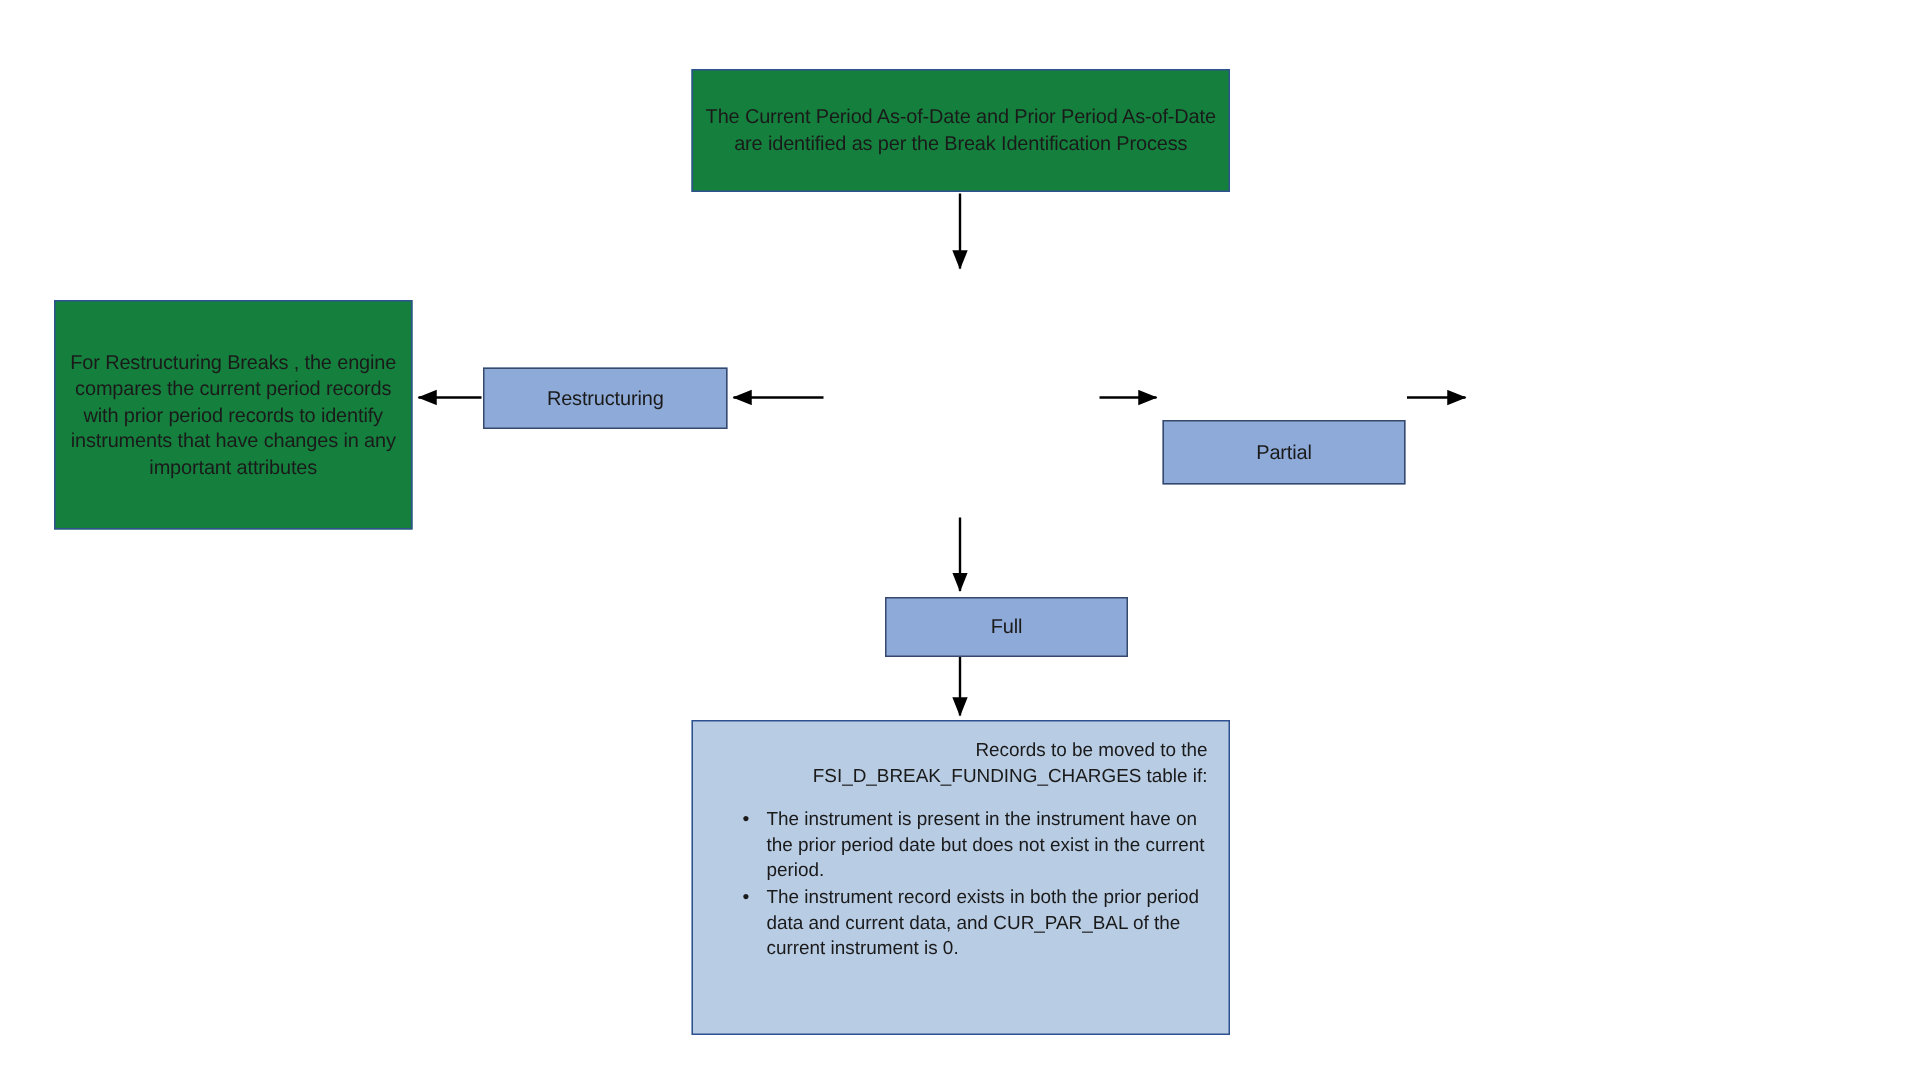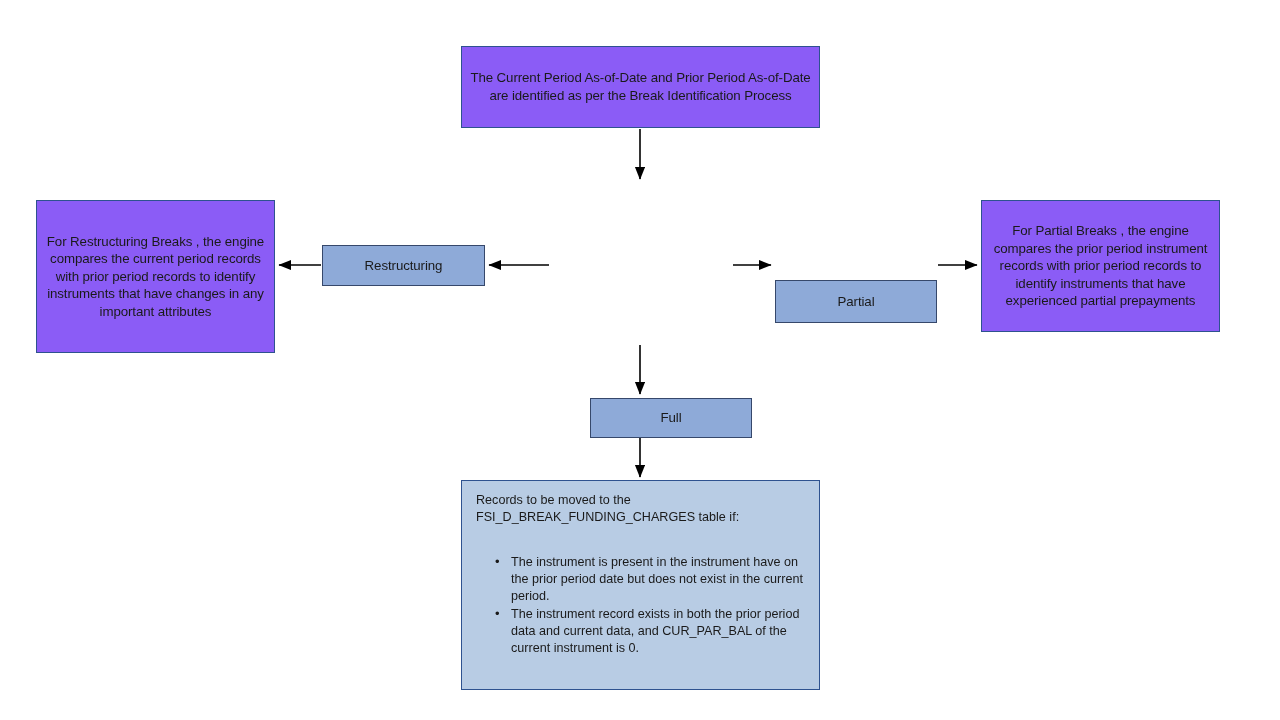--- a/index.html
+++ b/index.html
@@ -41,21 +41,21 @@
   }
   .node .txt {
     display: block;
     width: 100%;
     padding: 0 8px;
     box-sizing: border-box;
     white-space: pre-line;
   }
   
   .box-light {
-    background: #8b5cf6;
+    background: #15803d;
     border: 1px solid #2e528f;
   }
   
   .box-strong {
     background: #8eaad8;
     border: 1px solid #36486b;
     justify-content: center;
   }
 
   #node-top {
@@ -114,22 +114,23 @@
     left: 461px; top: 480px; width: 359px; height: 210px;
     box-sizing: border-box;
     background: #b8cce4;
     border: 1px solid #2e528f;
     padding: 11px 14px 0 14px;
     font-size: 12.6px;
     line-height: 1.35;
     text-align: left;
   }
   #node-bottom .lead {
-    margin: 0 0 28px 0;
+    margin: 0 0 12px 0;
     white-space: pre-line;
+    text-align: right;
   }
   #node-bottom ul {
     margin: 0;
     padding: 0 0 0 19px;
     list-style: none;
   }
   #node-bottom li {
     position: relative;
     margin: 0 0 1px 0;
     padding-left: 16px;
@@ -183,23 +184,20 @@
   </div>
 
   <div class="node box-strong" id="node-full">
     <span class="txt">Full</span>
   </div>
 
   <div class="node box-light" id="node-left">
     <span class="txt">For Restructuring Breaks , the engine compares the current period records with prior period records to identify instruments that have changes in any important attributes</span>
   </div>
 
-  <div class="node box-light" id="node-right">
-    <span class="txt">For Partial Breaks , the engine compares the prior period instrument records with prior period records to identify instruments that have experienced partial prepayments</span>
-  </div>
 
   <div id="node-bottom">
     <p class="lead">Records to be moved to the
 FSI_D_BREAK_FUNDING_CHARGES table if:</p>
     <ul>
       <li>The instrument is present in the instrument have on the prior period date but does not exist in the current period.</li>
       <li>The instrument record exists in both the prior period data and current data, and CUR_PAR_BAL of the current instrument is 0.</li>
     </ul>
   </div>
 

